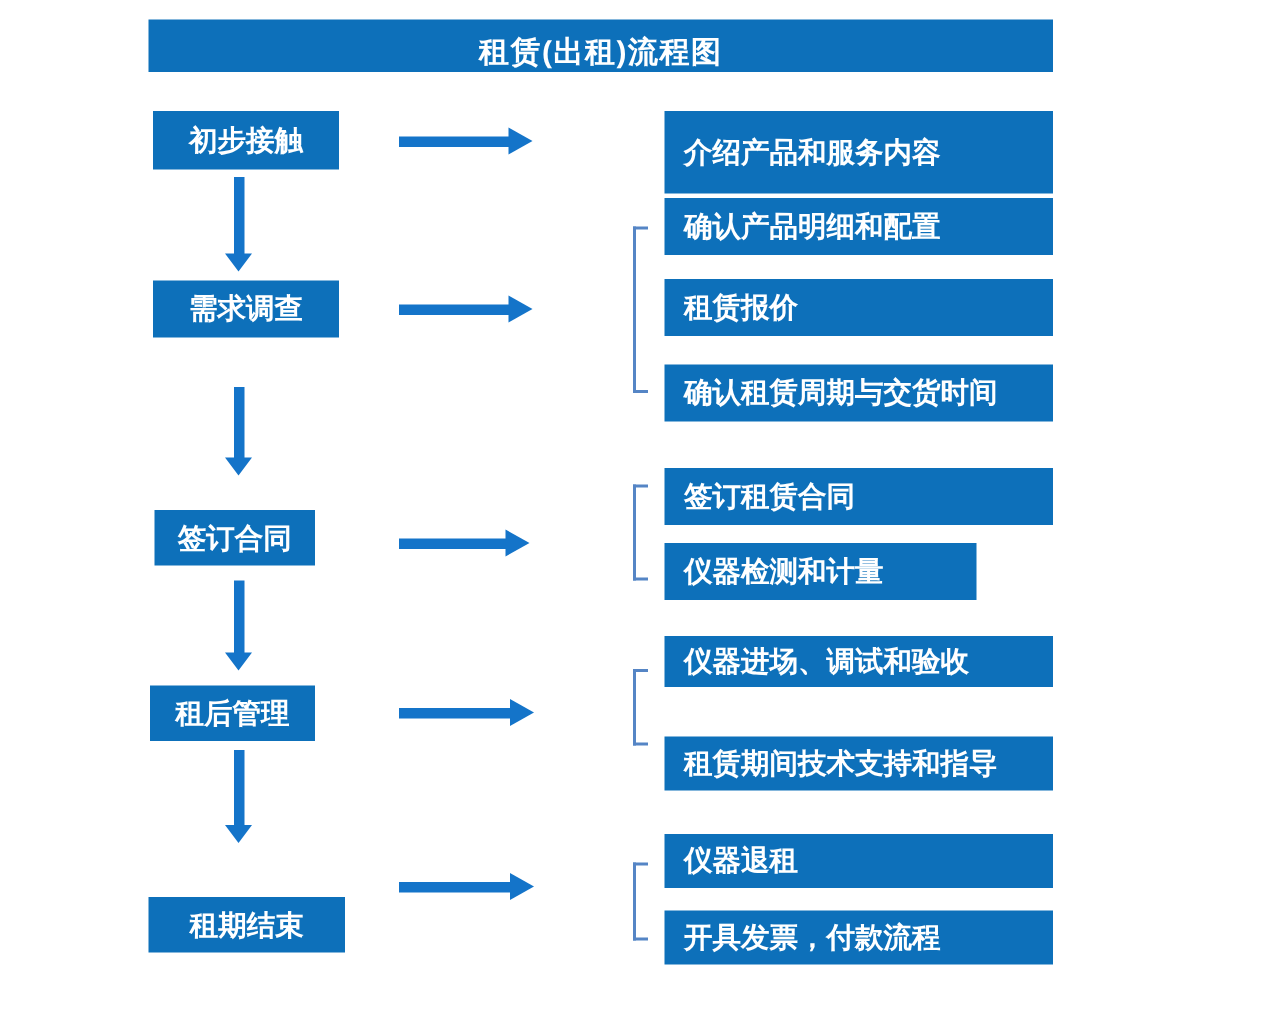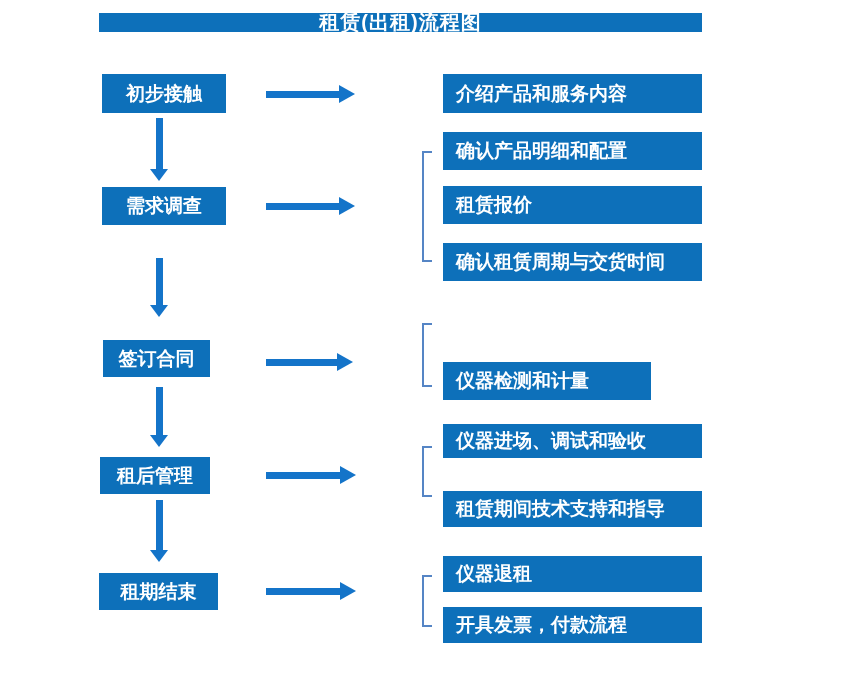--- a/index.html
+++ b/index.html
@@ -9,23 +9,23 @@
     --text-white:#ffffff;
     --bg:#ffffff;
   }
   html,body{margin:0;padding:0;background:var(--bg);}
   body{font-family:"Liberation Sans","DejaVu Sans",sans-serif;}
   .canvas{
     position:relative;width:844px;height:688px;background:var(--bg);
     overflow:hidden;
   }
   .title-bar{
-    position:absolute;left:99px;top:13px;width:603px;height:19px;
+    position:absolute;left:99px;top:13px;width:603px;height:35px;
     background:var(--box-blue);color:var(--text-white);
-    display:flex;align-items:center;justify-content:center;
+    display:flex;align-items:flex-end;justify-content:center;
     font-size:20px;font-weight:bold;letter-spacing:1px;
   }
   .box{
     position:absolute;background:var(--box-blue);color:var(--text-white);
     display:flex;align-items:center;font-weight:bold;font-size:19px;
     white-space:nowrap;overflow:hidden;
   }
   .box.step{justify-content:center;}
   .box.detail{justify-content:flex-start;padding-left:13px;box-sizing:border-box;}
   
@@ -62,35 +62,38 @@
   </div>
   <div class="box step" style="left:102px;top:187px;width:124px;height:38px">
     <span>需求调查</span>
   </div>
   <div class="box step" style="left:103px;top:340px;width:107px;height:37px">
     <span>签订合同</span>
   </div>
   <div class="box step" style="left:100px;top:457px;width:110px;height:37px">
     <span>租后管理</span>
   </div>
-  <div class="box step" style="left:99px;top:573px;width:119px;height:37px">
+  <div class="box step" style="left:99px;top:598px;width:131px;height:37px">
     <span>租期结束</span>
   </div>
 
-  <div class="box detail" style="left:443px;top:74px;width:259px;height:39px">
+  <div class="box detail" style="left:443px;top:74px;width:259px;height:55px">
     <span>介绍产品和服务内容</span>
   </div>
   <div class="box detail" style="left:443px;top:132px;width:259px;height:38px">
     <span>确认产品明细和配置</span>
   </div>
   <div class="box detail" style="left:443px;top:186px;width:259px;height:38px">
     <span>租赁报价</span>
   </div>
   <div class="box detail" style="left:443px;top:243px;width:259px;height:38px">
     <span>确认租赁周期与交货时间</span>
+  </div>
+  <div class="box detail" style="left:443px;top:312px;width:259px;height:38px">
+    <span>签订租赁合同</span>
   </div>
   <div class="box detail" style="left:443px;top:362px;width:208px;height:38px">
     <span>仪器检测和计量</span>
   </div>
   <div class="box detail" style="left:443px;top:424px;width:259px;height:34px">
     <span>仪器进场、调试和验收</span>
   </div>
   <div class="box detail" style="left:443px;top:491px;width:259px;height:36px">
     <span>租赁期间技术支持和指导</span>
   </div>

